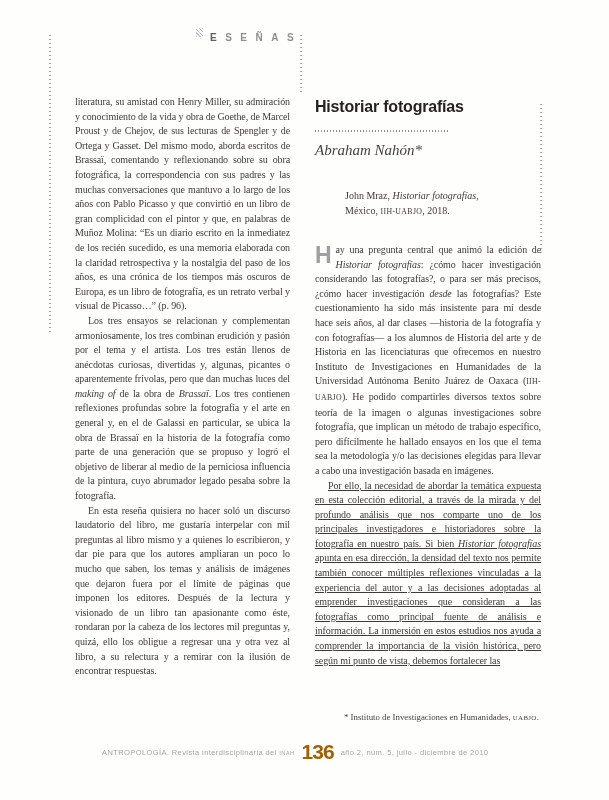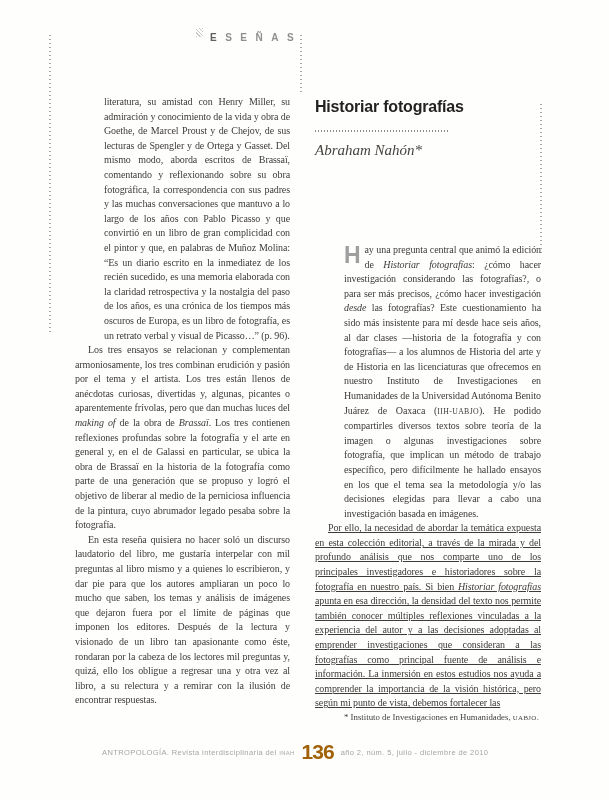--- a/index.html
+++ b/index.html
@@ -45,21 +45,21 @@
   .body-p {
     margin: 0;
     text-align: justify;
     font-size: 10px;
     line-height: 14.6px;
     color: #3e3b38;
     letter-spacing: -0.1px;
     text-indent: 13px;
     hyphens: auto;
   }
-  .body-p.noindent { text-indent: 0; margin-left: 29px; }
+  .body-p.noindent { text-indent: 0; }
 
   .col-left { position: absolute; left: 75px; top: 95px; width: 215px; }
 
   
   .article-title {
     position: absolute; left: 315px; top: 98px; margin: 0;
     font-family: "Liberation Sans", sans-serif;
     font-weight: 700; font-size: 16px; letter-spacing: -0.2px;
     color: #242220;
   }
@@ -122,20 +122,24 @@
   <div class="col-left">
     <p class="body-p noindent">literatura, su amistad con Henry Miller, su admiración y conocimiento de la vida y obra de Goethe, de Marcel Proust y de Chejov, de sus lecturas de Spengler y de Ortega y Gasset. Del mismo modo, aborda escritos de Brassaï, comentando y reflexionando sobre su obra fotográfica, la correspondencia con sus padres y las muchas conversaciones que mantuvo a lo largo de los años con Pablo Picasso y que convirtió en un libro de gran complicidad con el pintor y que, en palabras de Muñoz Molina: “Es un diario escrito en la inmediatez de los recién sucedido, es una memoria elaborada con la claridad retrospectiva y la nostalgia del paso de los años, es una crónica de los tiempos más oscuros de Europa, es un libro de fotografía, es un retrato verbal y visual de Picasso…” (p. 96).</p>
     <p class="body-p">Los tres ensayos se relacionan y complementan armoniosamente, los tres combinan erudición y pasión por el tema y el artista. Los tres están llenos de anécdotas curiosas, divertidas y, algunas, picantes o aparentemente frívolas, pero que dan muchas luces del <i>making of</i> de la obra de <i>Brassaï</i>. Los tres contienen reflexiones profundas sobre la fotografía y el arte en general y, en el de Galassi en particular, se ubica la obra de Brassaï en la historia de la fotografía como parte de una generación que se propuso y logró el objetivo de liberar al medio de la perniciosa influencia de la pintura, cuyo abrumador legado pesaba sobre la fotografía.</p>
     <p class="body-p">En esta reseña quisiera no hacer soló un discurso laudatorio del libro, me gustaría interpelar con mil preguntas al libro mismo y a quienes lo escribieron, y dar pie para que los autores ampliaran un poco lo mucho que saben, los temas y análisis de imágenes que dejaron fuera por el límite de páginas que imponen los editores. Después de la lectura y visionado de un libro tan apasionante como éste, rondaran por la cabeza de los lectores mil preguntas y, quizá, ello los obligue a regresar una y otra vez al libro, a su relectura y a remirar con la ilusión de encontrar respuestas.</p>
   </div>
 
   <h1 class="article-title">Historiar fotografías</h1>
   <div class="rule-h" id="title-rule"></div>
   <div class="byline">Abraham Nahón*</div>
 
+  <div class="citation">
+    <div>John Mraz, <i>Historiar fotografías</i>,</div>
+    <div>México, <span class="sc">IIH-UABJO</span>, 2018.</div>
+  </div>
 
   <div class="article-body">
     <p class="body-p noindent">
       <span class="dropcap">H</span><span>ay una pregunta central que animó la edición de <i>Historiar fotografías</i>: ¿cómo hacer investigación considerando las fotografías?, o para ser más precisos, ¿cómo hacer investigación <i>desde</i> las fotografías? Este cuestionamiento ha sido más insistente para mí desde hace seis años, al dar clases —historia de la fotografía y con fotografías— a los alumnos de Historia del arte y de Historia en las licenciaturas que ofrecemos en nuestro Instituto de Investigaciones en Humanidades de la Universidad Autónoma Benito Juárez de Oaxaca (<span class="sc">IIH-UABJO</span>). He podido compartirles diversos textos sobre teoría de la imagen o algunas investigaciones sobre fotografía, que implican un método de trabajo específico, pero difícilmente he hallado ensayos en los que el tema sea la metodología y/o las decisiones elegidas para llevar a cabo una investigación basada en imágenes.</span>
     </p>
     <p class="body-p">Por ello, la necesidad de abordar la temática expuesta en esta colección editorial, a través de la mirada y del profundo análisis que nos comparte uno de los principales investigadores e historiadores sobre la fotografía en nuestro país. Si bien <i>Historiar fotografías</i> apunta en esa dirección, la densidad del texto nos permite también conocer múltiples reflexiones vinculadas a la experiencia del autor y a las decisiones adoptadas al emprender investigaciones que consideran a las fotografías como principal fuente de análisis e información. La inmersión en estos estudios nos ayuda a comprender la importancia de la visión histórica, pero según mi punto de vista, debemos fortalecer las</p>
   </div>
 
   <div class="footnote">* Instituto de Investigaciones en Humanidades, <span class="sc">UABJO</span>.</div>
 

